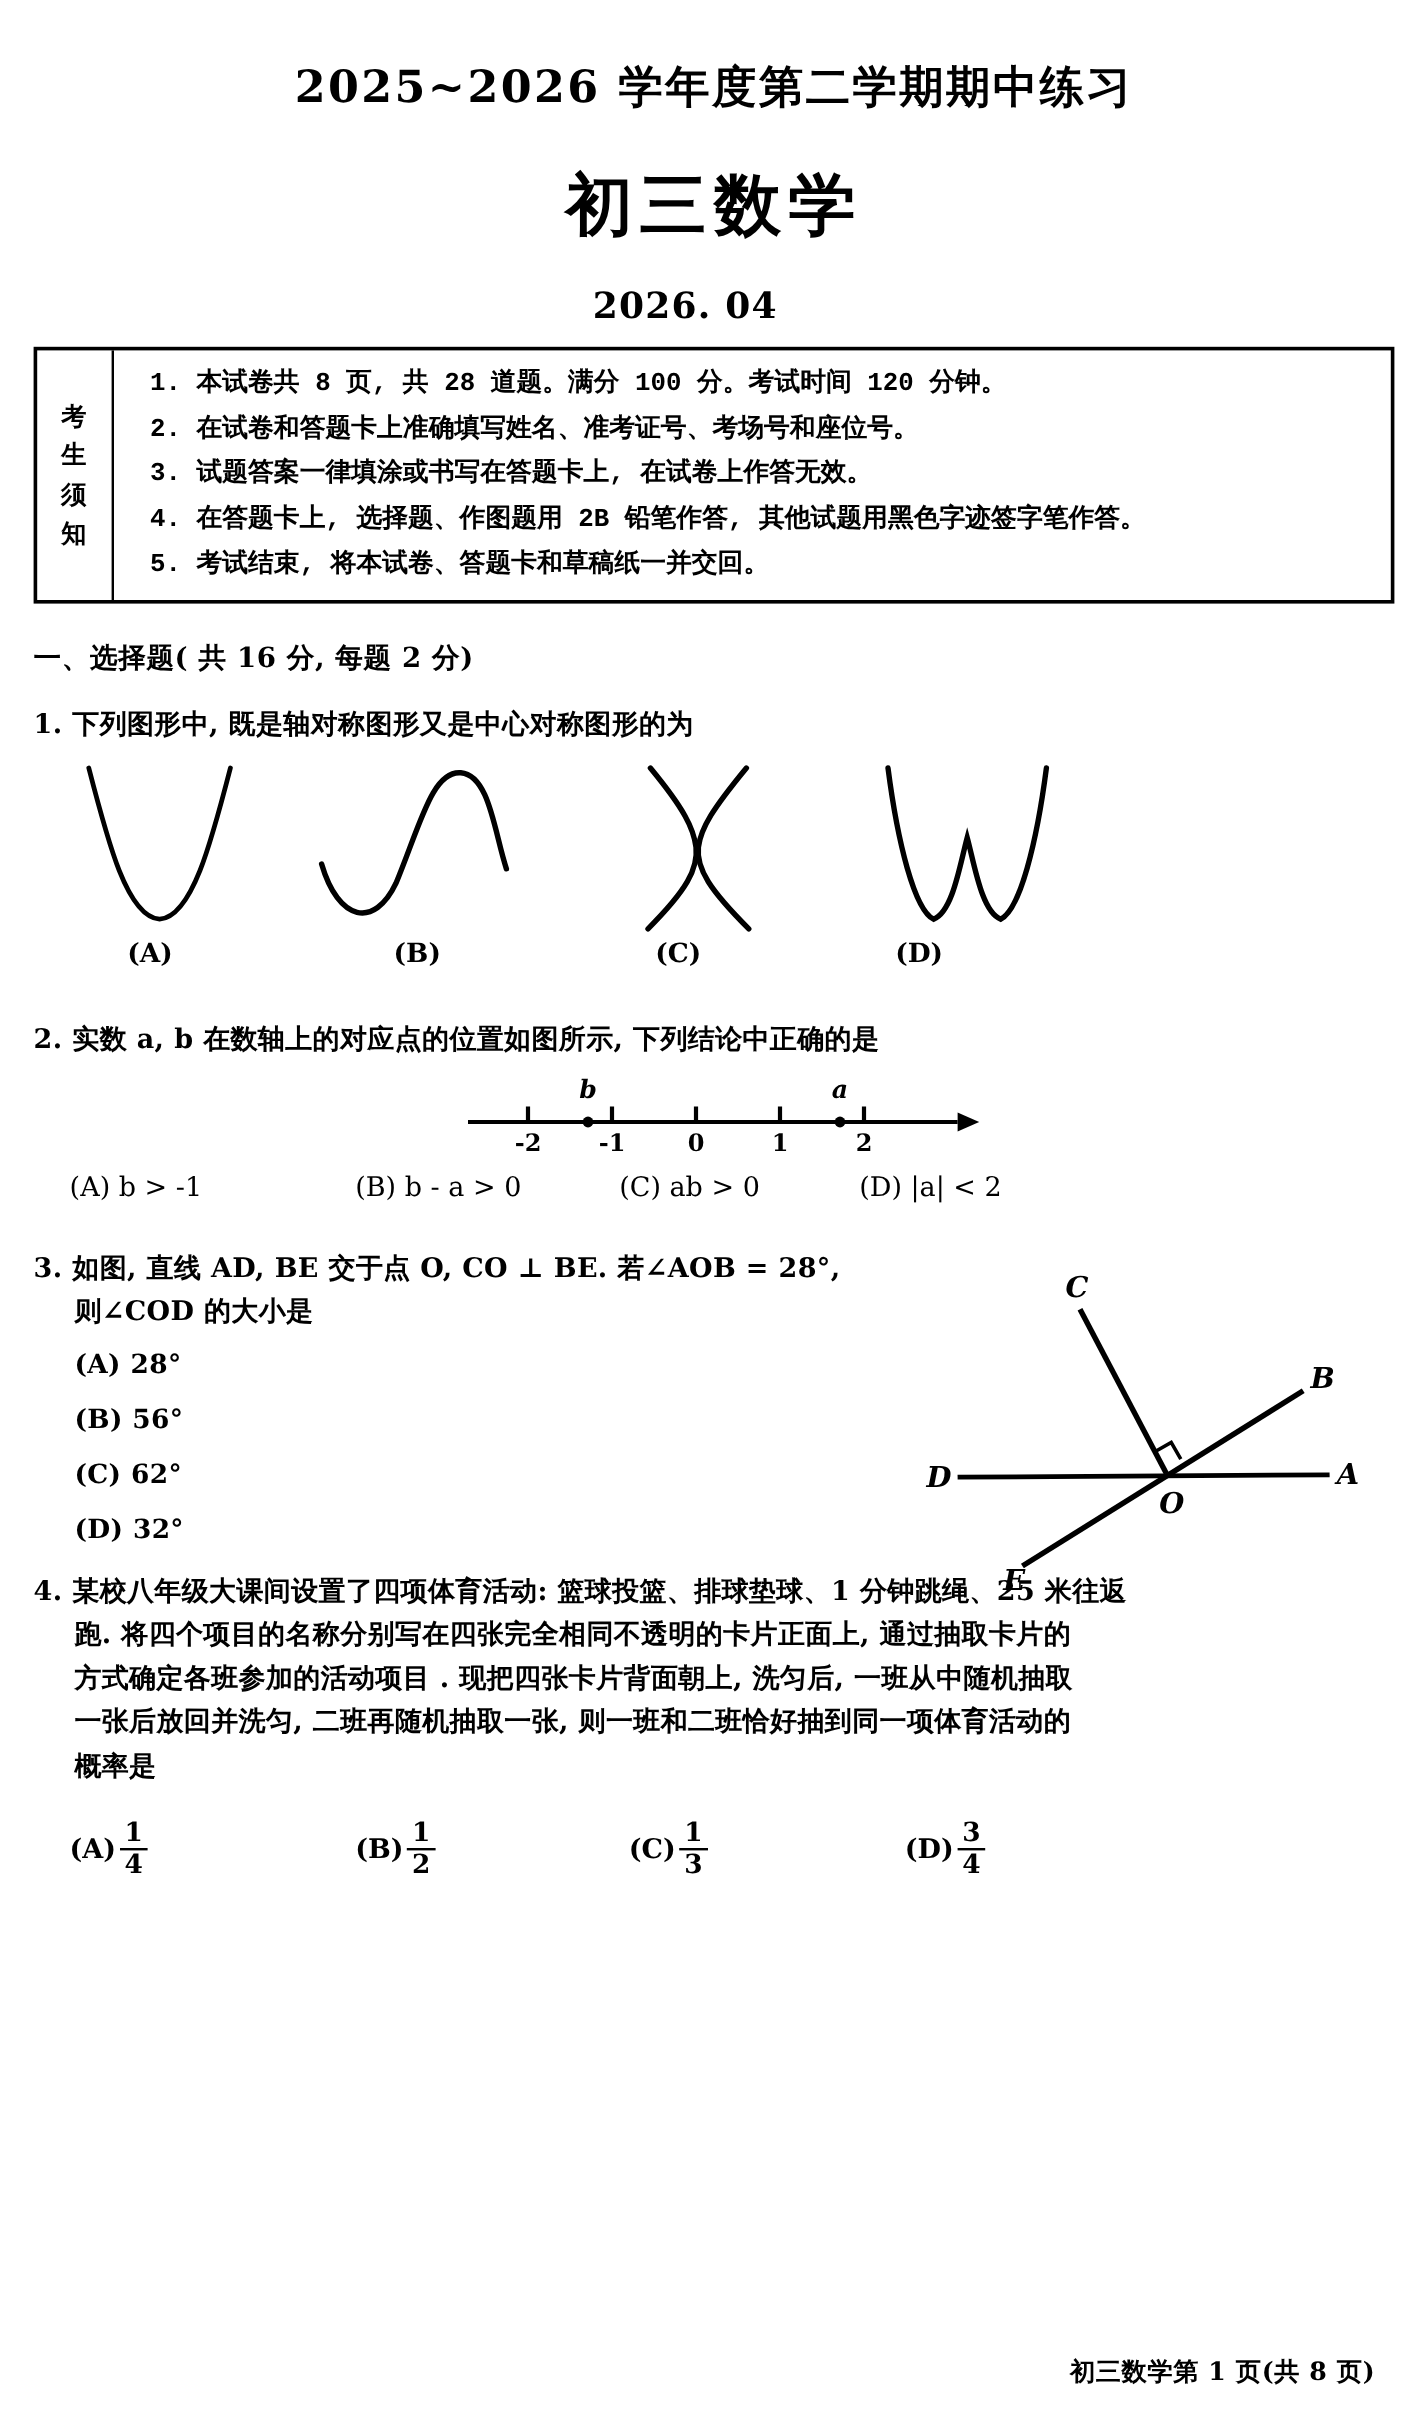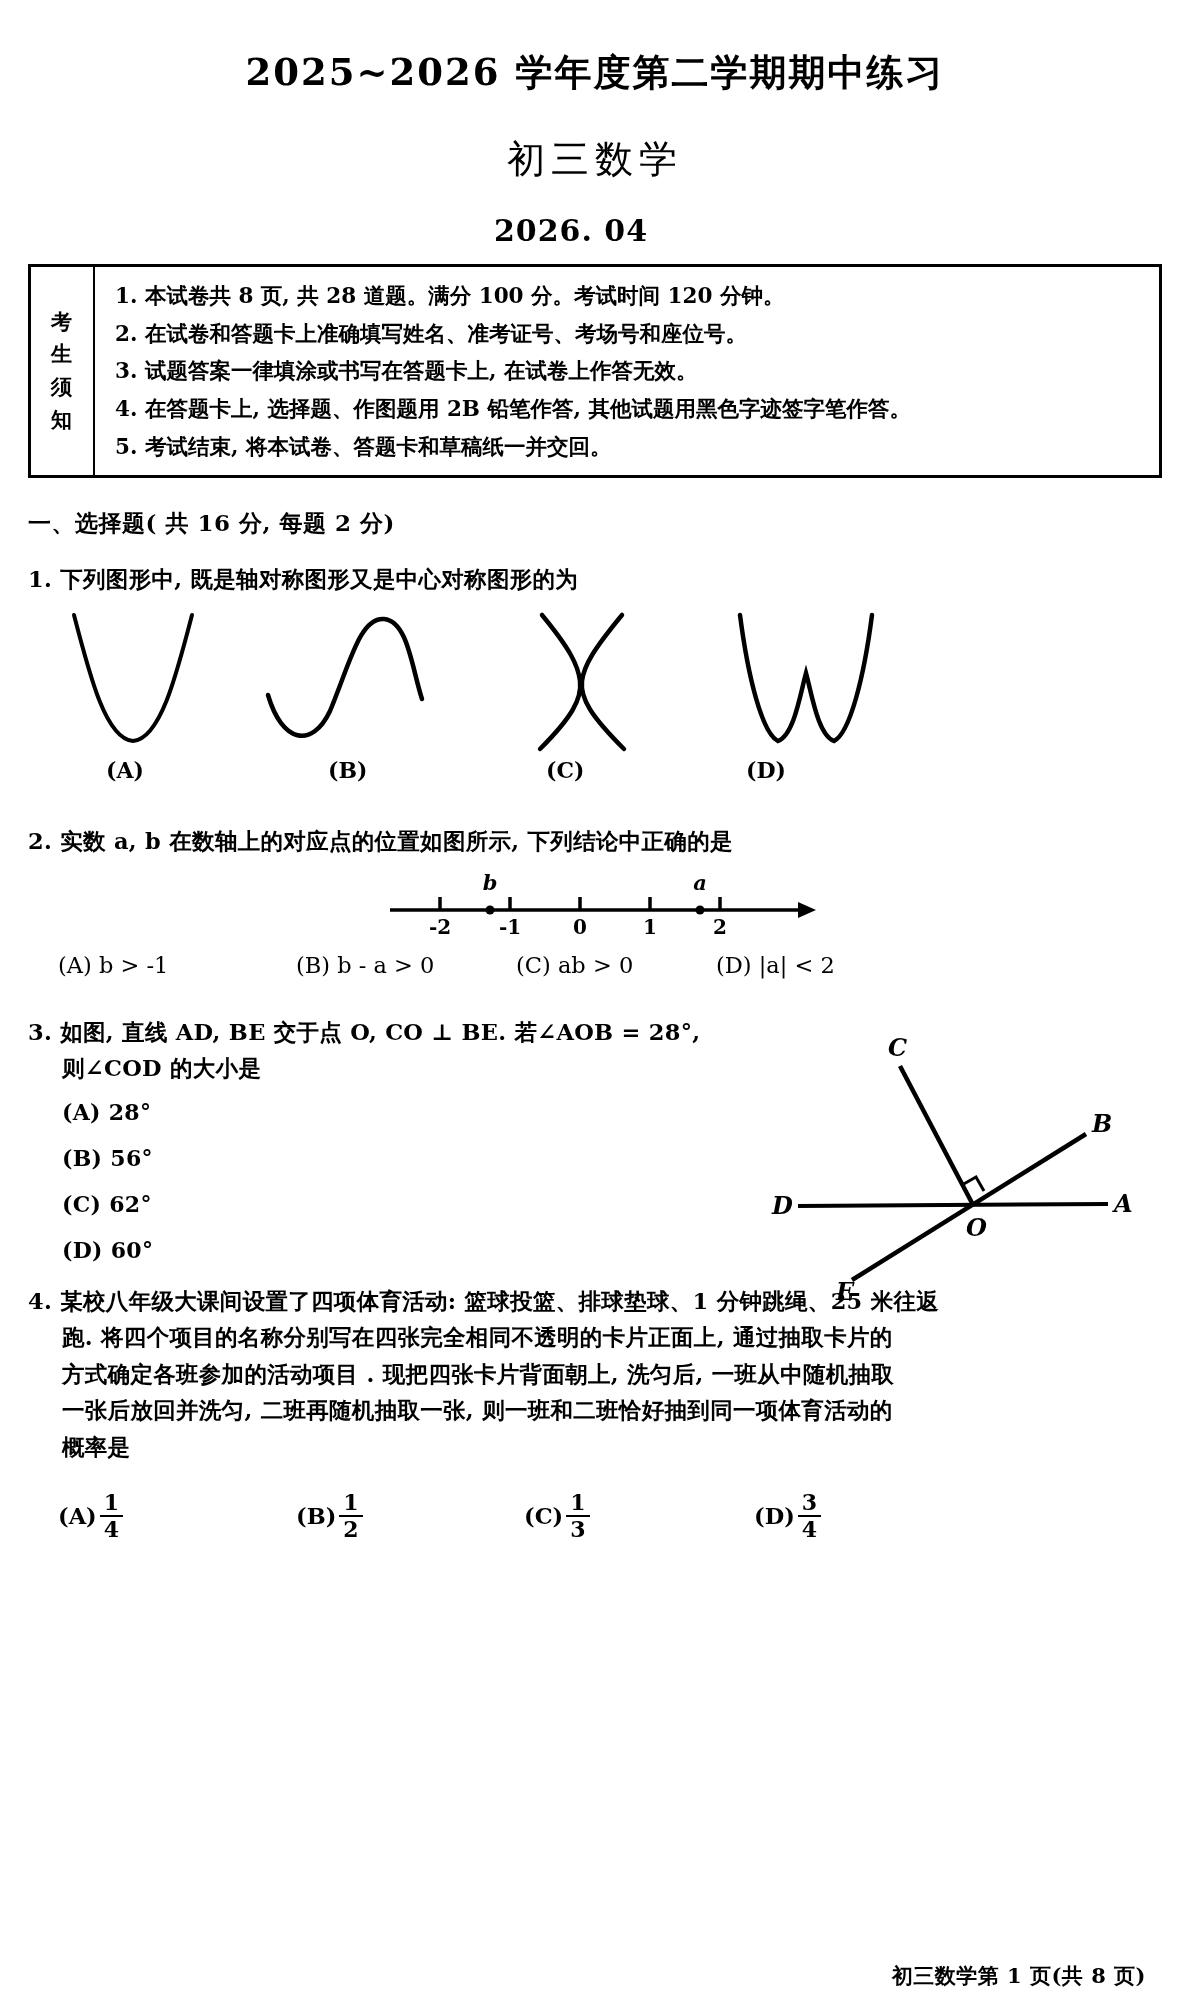--- a/index.html
+++ b/index.html
@@ -28,22 +28,22 @@
     text-align: center;
     font-size: 37px;
     font-weight: bold;
     letter-spacing: 2px;
     margin: 0;
     padding-top: 48px;
     font-family: "DejaVu Serif", "Liberation Serif", serif;
   }
   .subject-title {
     text-align: center;
-    font-size: 38px;
-    font-weight: normal;
+    font-size: 56px;
+    font-weight: bold;
     letter-spacing: 6px;
     margin: 0;
     padding-top: 36px;
   }
   .exam-date {
     text-align: center;
     font-size: 30px;
     font-weight: bold;
     padding-right: 48px;
     padding-top: 28px;
@@ -67,24 +67,25 @@
     align-items: center;
     justify-content: center;
     font-size: 21px;
     font-weight: bold;
     line-height: 1.55;
     letter-spacing: 1px;
   }
   .notice-label span { display: block; }
   .notice-list {
     flex: 1 1 auto;
-    padding: 10px 14px 10px 20px;
+    padding: 10px 14px 10px 30px;
     display: flex;
     flex-direction: column;
     justify-content: space-around;
+    font-family: Liberation Mono, monospace;
   }
   .notice-item {
     font-size: 21.5px;
     font-weight: bold;
     line-height: 1.35;
     white-space: nowrap;
     padding: 3px 0;
   }
 
   
@@ -336,21 +337,21 @@
     <div class="question" style="margin-top:0;">
       <span>3.</span>
       <span>如图, 直线 AD, BE 交于点 O, CO ⊥ BE. 若∠AOB = 28°,</span>
       <div class="q-indent">则∠COD 的大小是</div>
     </div>
 
     <div class="q3-choices">
       <div class="q3-choice">(A) 28°</div>
       <div class="q3-choice">(B) 56°</div>
       <div class="q3-choice">(C) 62°</div>
-      <div class="q3-choice">(D) 60°</div>
+      <div class="q3-choice">(D) 32°</div>
     </div>
 
     <div class="q3-diagram">
       <svg width="400" height="300" viewBox="0 0 400 300">
 
         <line x1="28" y1="202" x2="338" y2="200" stroke="#000" stroke-width="4"></line>
 
         <line x1="82" y1="276" x2="316" y2="130" stroke="#000" stroke-width="4.5"></line>
 
         <line x1="130" y1="62" x2="202" y2="199" stroke="#000" stroke-width="4.5"></line>

